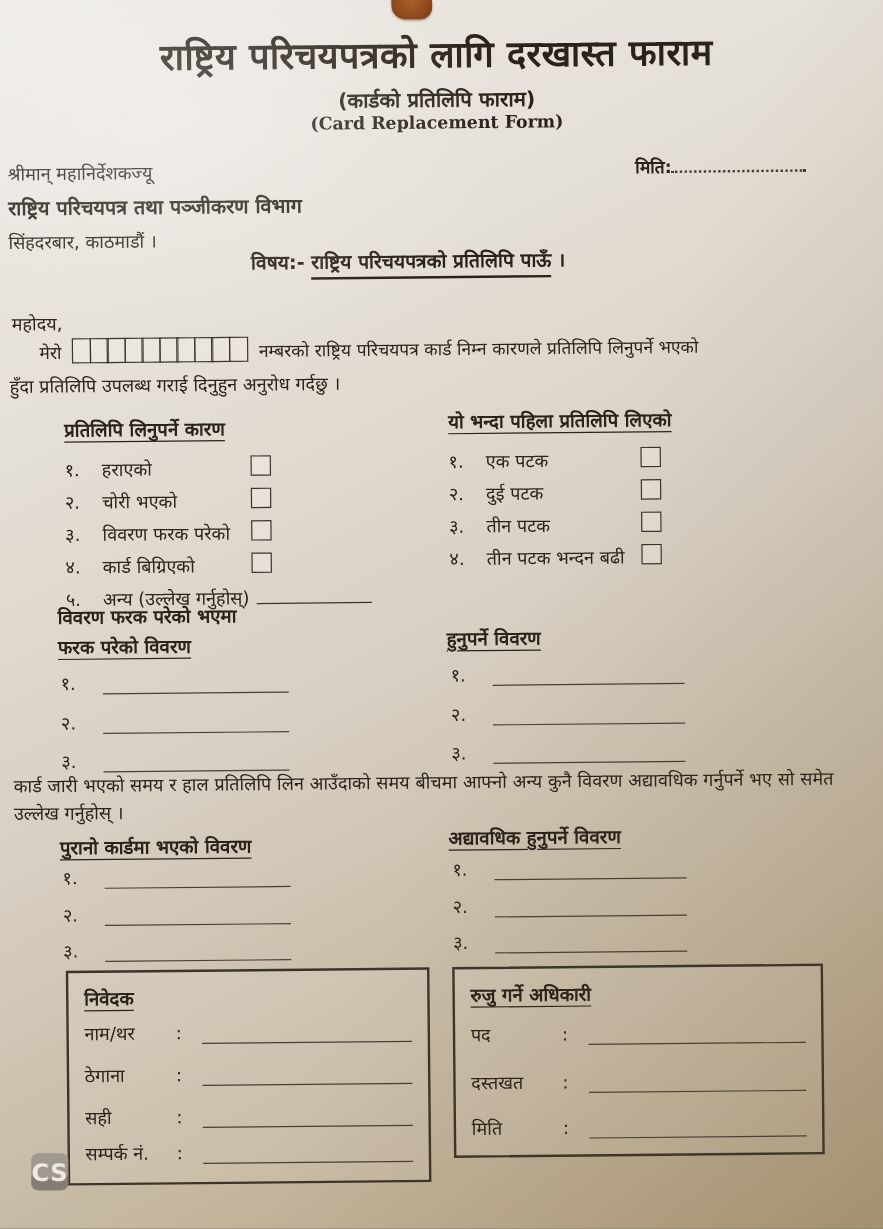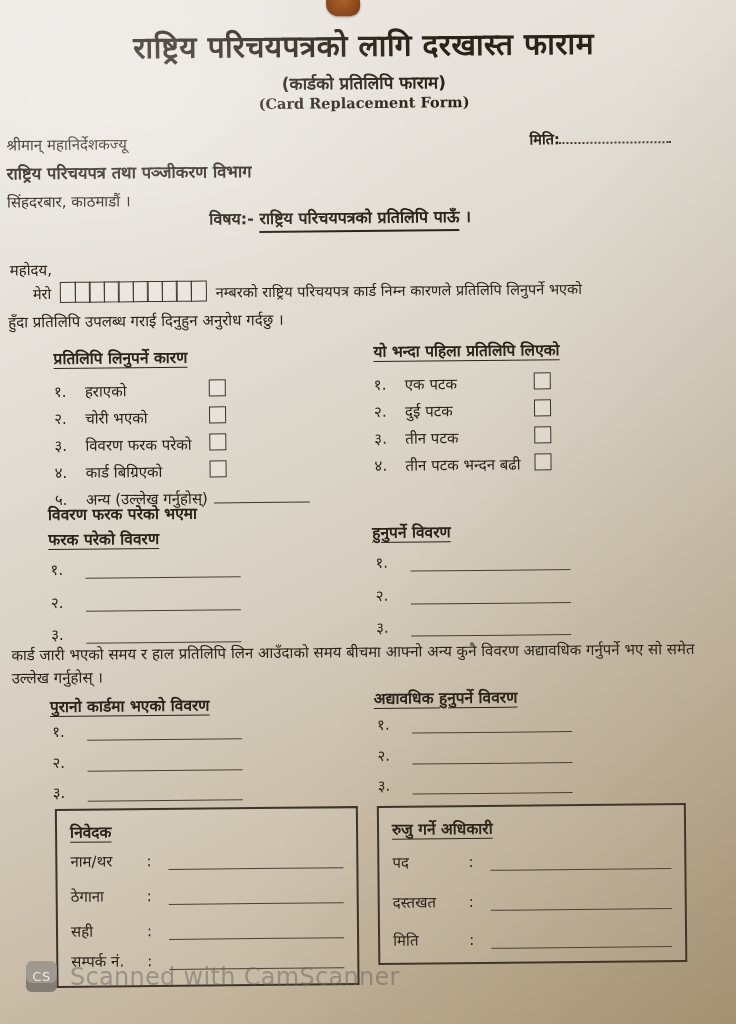--- a/index.html
+++ b/index.html
@@ -72,21 +72,21 @@
   .off-box { left:374px; top:806px; width:309px; height:159px; }
   .box-head { position:absolute; left:13px; top:10px; font-size:15.5px; font-weight:bold; text-decoration:underline; text-underline-offset:4px; white-space:nowrap; }
   .box-field { position:absolute; display:flex; align-items:flex-end; font-size:15px; left:13px; right:13px; white-space:nowrap; }
   .box-field .lbl { width:76px; flex:none; }
   .box-field .sep { width:22px; flex:none; }
   .box-field .bl { flex:1; height:16px; border-bottom:1.5px solid #494034; }
 
   .wm { position:absolute; left:26px; top:961px; display:flex; align-items:center; gap:13px; z-index:5; }
   .wm-logo { width:31px; height:31px; border-radius:6px; background:#9b958c; opacity:0.88;
     display:flex; align-items:center; justify-content:center;
-    color:#f2efe9; font-size:13px; font-weight:normal; letter-spacing:0.5px;
+    color:#f2efe9; font-size:20px; font-weight:bold; letter-spacing:0.5px;
     box-shadow:inset 0 -9px 0 rgba(120,113,104,0.9); }
   .wm-text { font-size:24px; color:rgba(108,102,95,0.52); letter-spacing:0.3px; }
 </style>
 </head>
 <body>
 
 <div class="stage">
   <div class="content">
 
     <div class="stain"></div>
@@ -282,15 +282,14 @@
         <span class="lbl">मिति</span>
         <span class="sep">:</span>
         <span class="bl"></span>
       </div>
     </div>
 
   </div>
 
   <div class="wm">
     <div class="wm-logo">CS</div>
-    <div class="wm-text">Scanned with CamScanner</div>
   </div>
 </div>
 
 </body></html>

